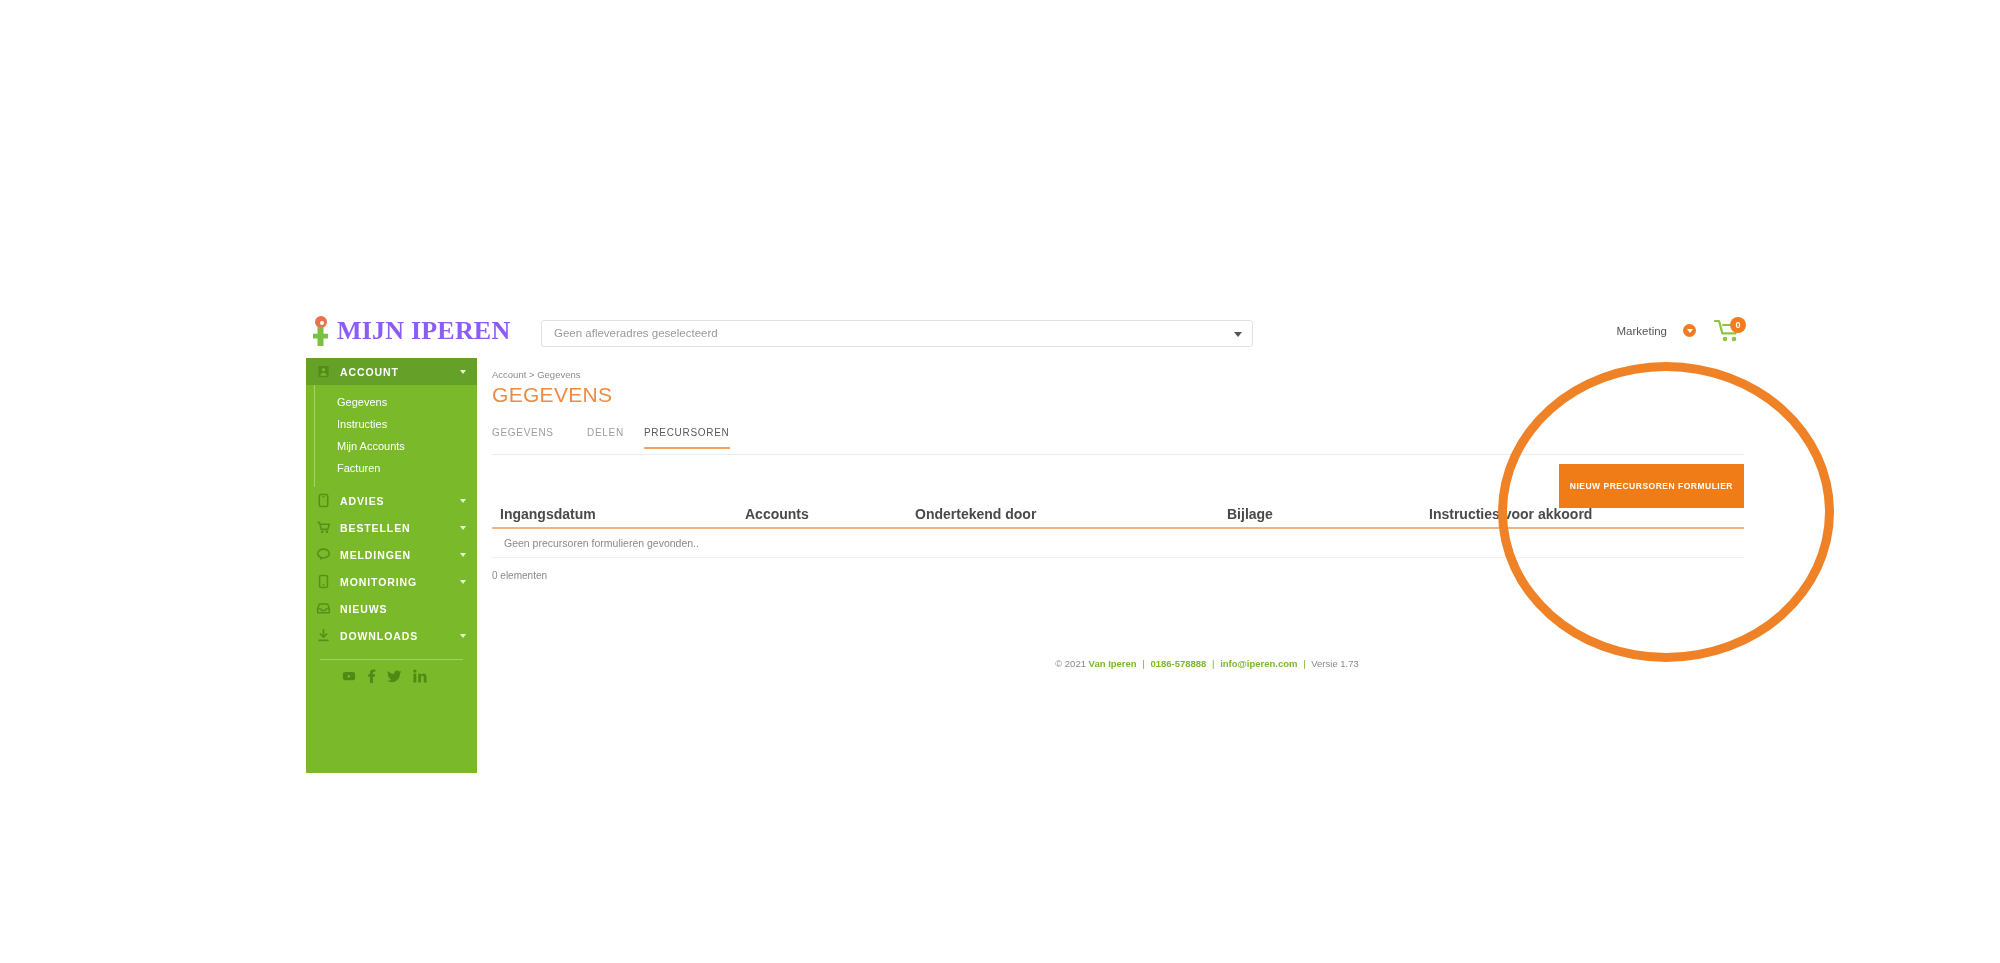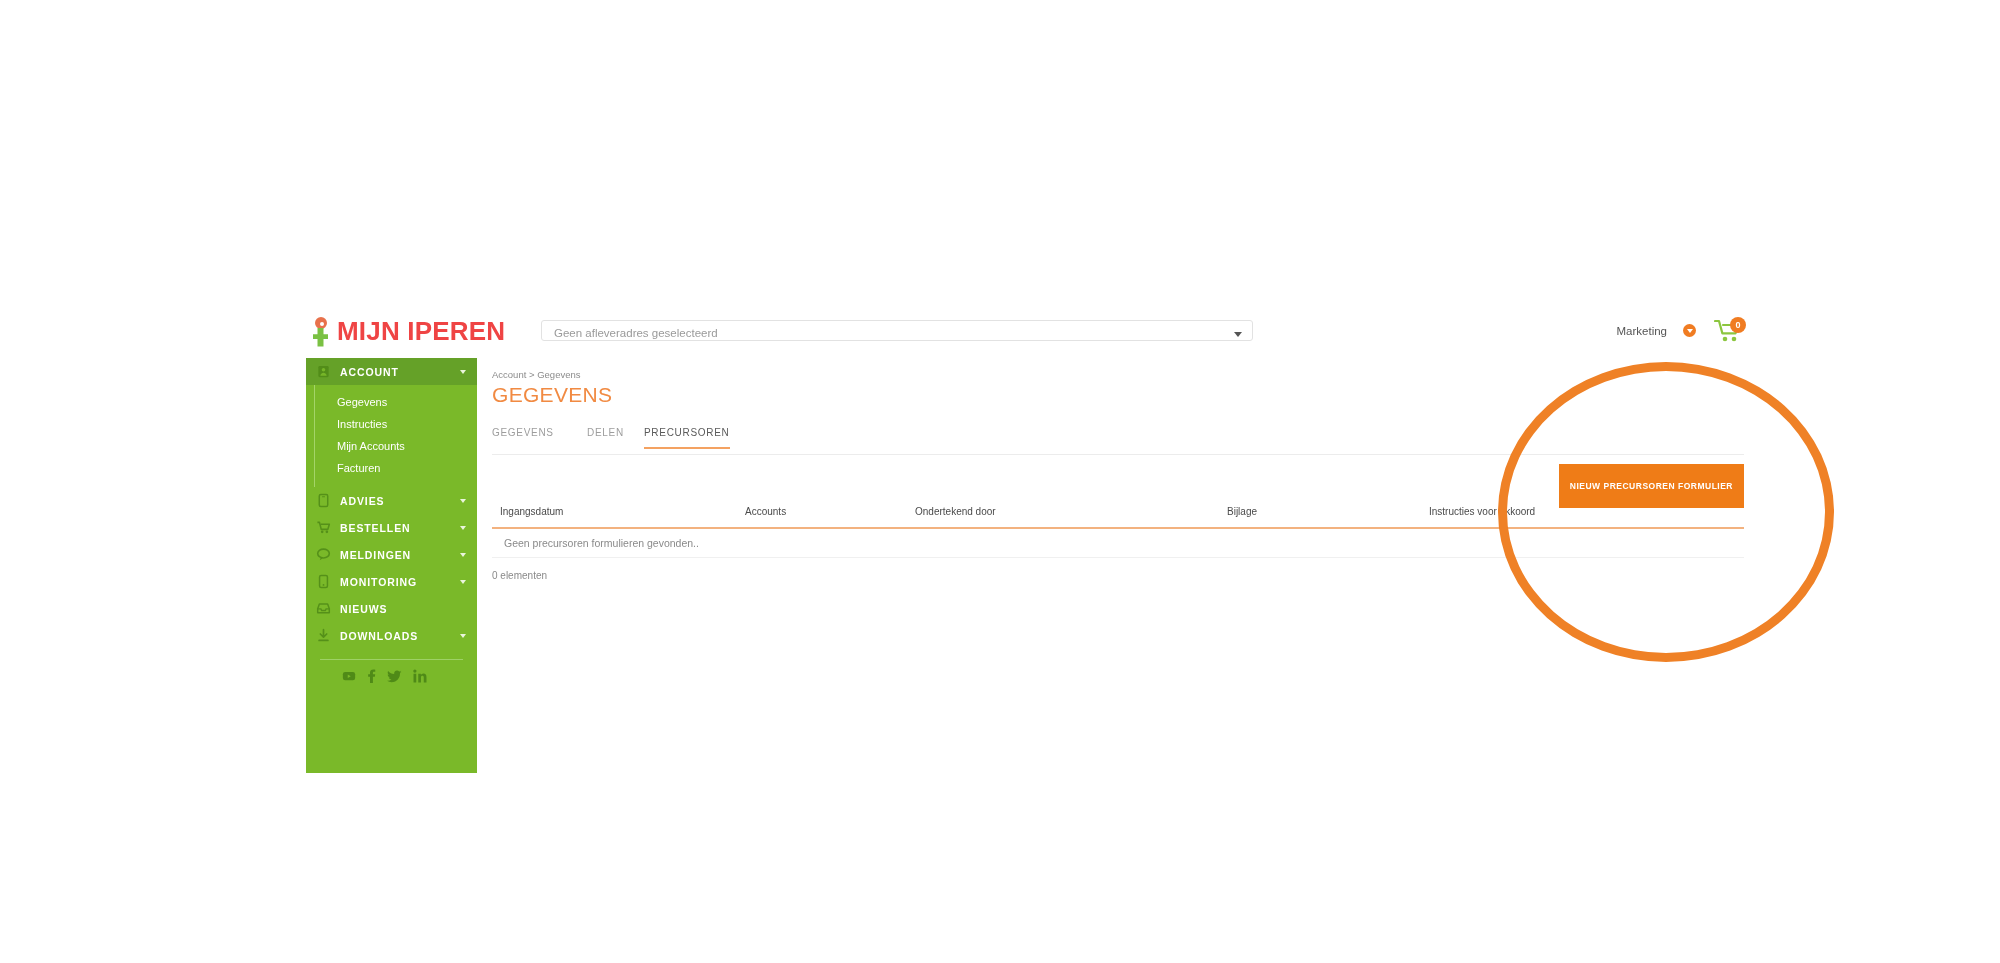--- a/index.html
+++ b/index.html
@@ -16,23 +16,23 @@
   
   .topbar{position:relative;height:48px;background:#fff;}
   .logo{position:absolute;left:4px;top:6px;display:flex;align-items:center;gap:5px;}
   .logo-mark{width:22px;height:30px;position:relative;}
   .logo-flower{position:absolute;left:5px;top:0;width:12px;height:12px;border-radius:50%;
     background:#e8724c;border:2px solid #e8724c;box-sizing:border-box;}
   .logo-flower:after{content:"";position:absolute;left:3px;top:3px;width:4px;height:4px;
     border-radius:50%;background:#fff;}
   .logo-stem{position:absolute;left:3px;top:11px;width:15px;height:19px;background:#7ac143;
     clip-path:polygon(30% 0,70% 0,70% 35%,100% 35%,100% 60%,70% 60%,70% 100%,30% 100%,30% 60%,0 60%,0 35%,30% 35%);}
-  .logo-text{font-family:Liberation Sans, sans-serif;font-weight:bold;font-size:26px;
-    letter-spacing:.2px;color:#ef4444;white-space:nowrap;}
-  .addr-select{position:absolute;left:235px;top:10px;width:712px;height:21px;
+  .logo-text{font-family:Liberation Serif, serif;font-weight:bold;font-size:26px;
+    letter-spacing:.2px;color:#8b5cf6;white-space:nowrap;}
+  .addr-select{position:absolute;left:235px;top:10px;width:712px;height:27px;
     border:1px solid #e2e2e2;border-radius:3px;background:#fff;box-sizing:border-box;}
   .addr-select span{position:absolute;left:12px;top:6px;font-size:11.5px;color:#9a9a9a;}
   .addr-caret{position:absolute;right:10px;top:11px;width:0;height:0;
     border-left:4px solid transparent;border-right:4px solid transparent;border-top:5px solid #555;}
   .user-area{position:absolute;right:70px;top:14px;display:flex;align-items:center;gap:16px;}
   .user-name{font-size:11.5px;color:#555;}
   .user-dot{width:13px;height:13px;border-radius:50%;background:#f07c22;position:relative;}
   .user-dot:after{content:"";position:absolute;left:3.5px;top:5px;width:0;height:0;
     border-left:3px solid transparent;border-right:3px solid transparent;border-top:4px solid #fff;}
   .cart{position:absolute;right:18px;top:8px;width:34px;height:30px;}
@@ -62,21 +62,21 @@
   .tabs{position:absolute;left:15px;top:69px;right:22px;height:27px;border-bottom:1px solid #ececec;}
   .tab{position:absolute;top:0;font-size:10px;color:#9d9d9d;letter-spacing:.7px;padding-bottom:9px;}
   .tab.active{color:#5a5a5a;border-bottom:2px solid #f4a261;}
 
   .toolbar{position:absolute;right:22px;top:106px;}
   .btn-new{background:#ef7c17;color:#fff;border:none;font-size:8.5px;font-weight:bold;
     letter-spacing:.5px;padding:17px 11px;cursor:pointer;}
 
   .table{position:absolute;left:15px;top:148px;right:22px;}
   .thead{position:relative;height:21px;border-bottom:2px solid #f3b27f;}
-  .th{position:absolute;top:0;font-size:10px;color:#4a4a4a;font-weight:normal;}
+  .th{position:absolute;top:0;font-size:14px;color:#4a4a4a;font-weight:bold;}
   .empty-row{padding:8px 0 8px 12px;font-size:10.5px;color:#8a8a8a;border-bottom:1px solid #f0f0f0;}
   .count{padding-top:12px;font-size:10px;color:#8a8a8a;}
 
   .footer{position:absolute;left:171px;right:0;top:300px;text-align:center;font-size:9.5px;color:#8a8a8a;}
   .footer .g{color:#7ab929;font-weight:bold;}
   .footer .sep{color:#7ab929;padding:0 3px;}
 
   
   .annot{position:absolute;left:1498px;top:362px;width:336px;height:300px;
     border:9px solid #ef8126;border-radius:50%;box-sizing:border-box;pointer-events:none;z-index:50;}
@@ -233,17 +233,27 @@
         <div class="th" style="left:8px">Ingangsdatum</div>
         <div class="th" style="left:253px">Accounts</div>
         <div class="th" style="left:423px">Ondertekend door</div>
         <div class="th" style="left:735px">Bijlage</div>
         <div class="th" style="left:937px">Instructies voor akkoord</div>
       </div>
       <div class="empty-row">Geen precursoren formulieren gevonden..</div>
       <div class="count">0 elementen</div>
     </div>
 
+    <div class="footer">
+      <span>© 2021</span>
+      <span class="g">Van Iperen</span>
+      <span class="sep">|</span>
+      <span class="g">0186-578888</span>
+      <span class="sep">|</span>
+      <span class="g">info@iperen.com</span>
+      <span class="sep">|</span>
+      <span>Versie 1.73</span>
+    </div>
 
   </div>
 </div>
 
 <div class="annot"></div>
 
 </body></html>

